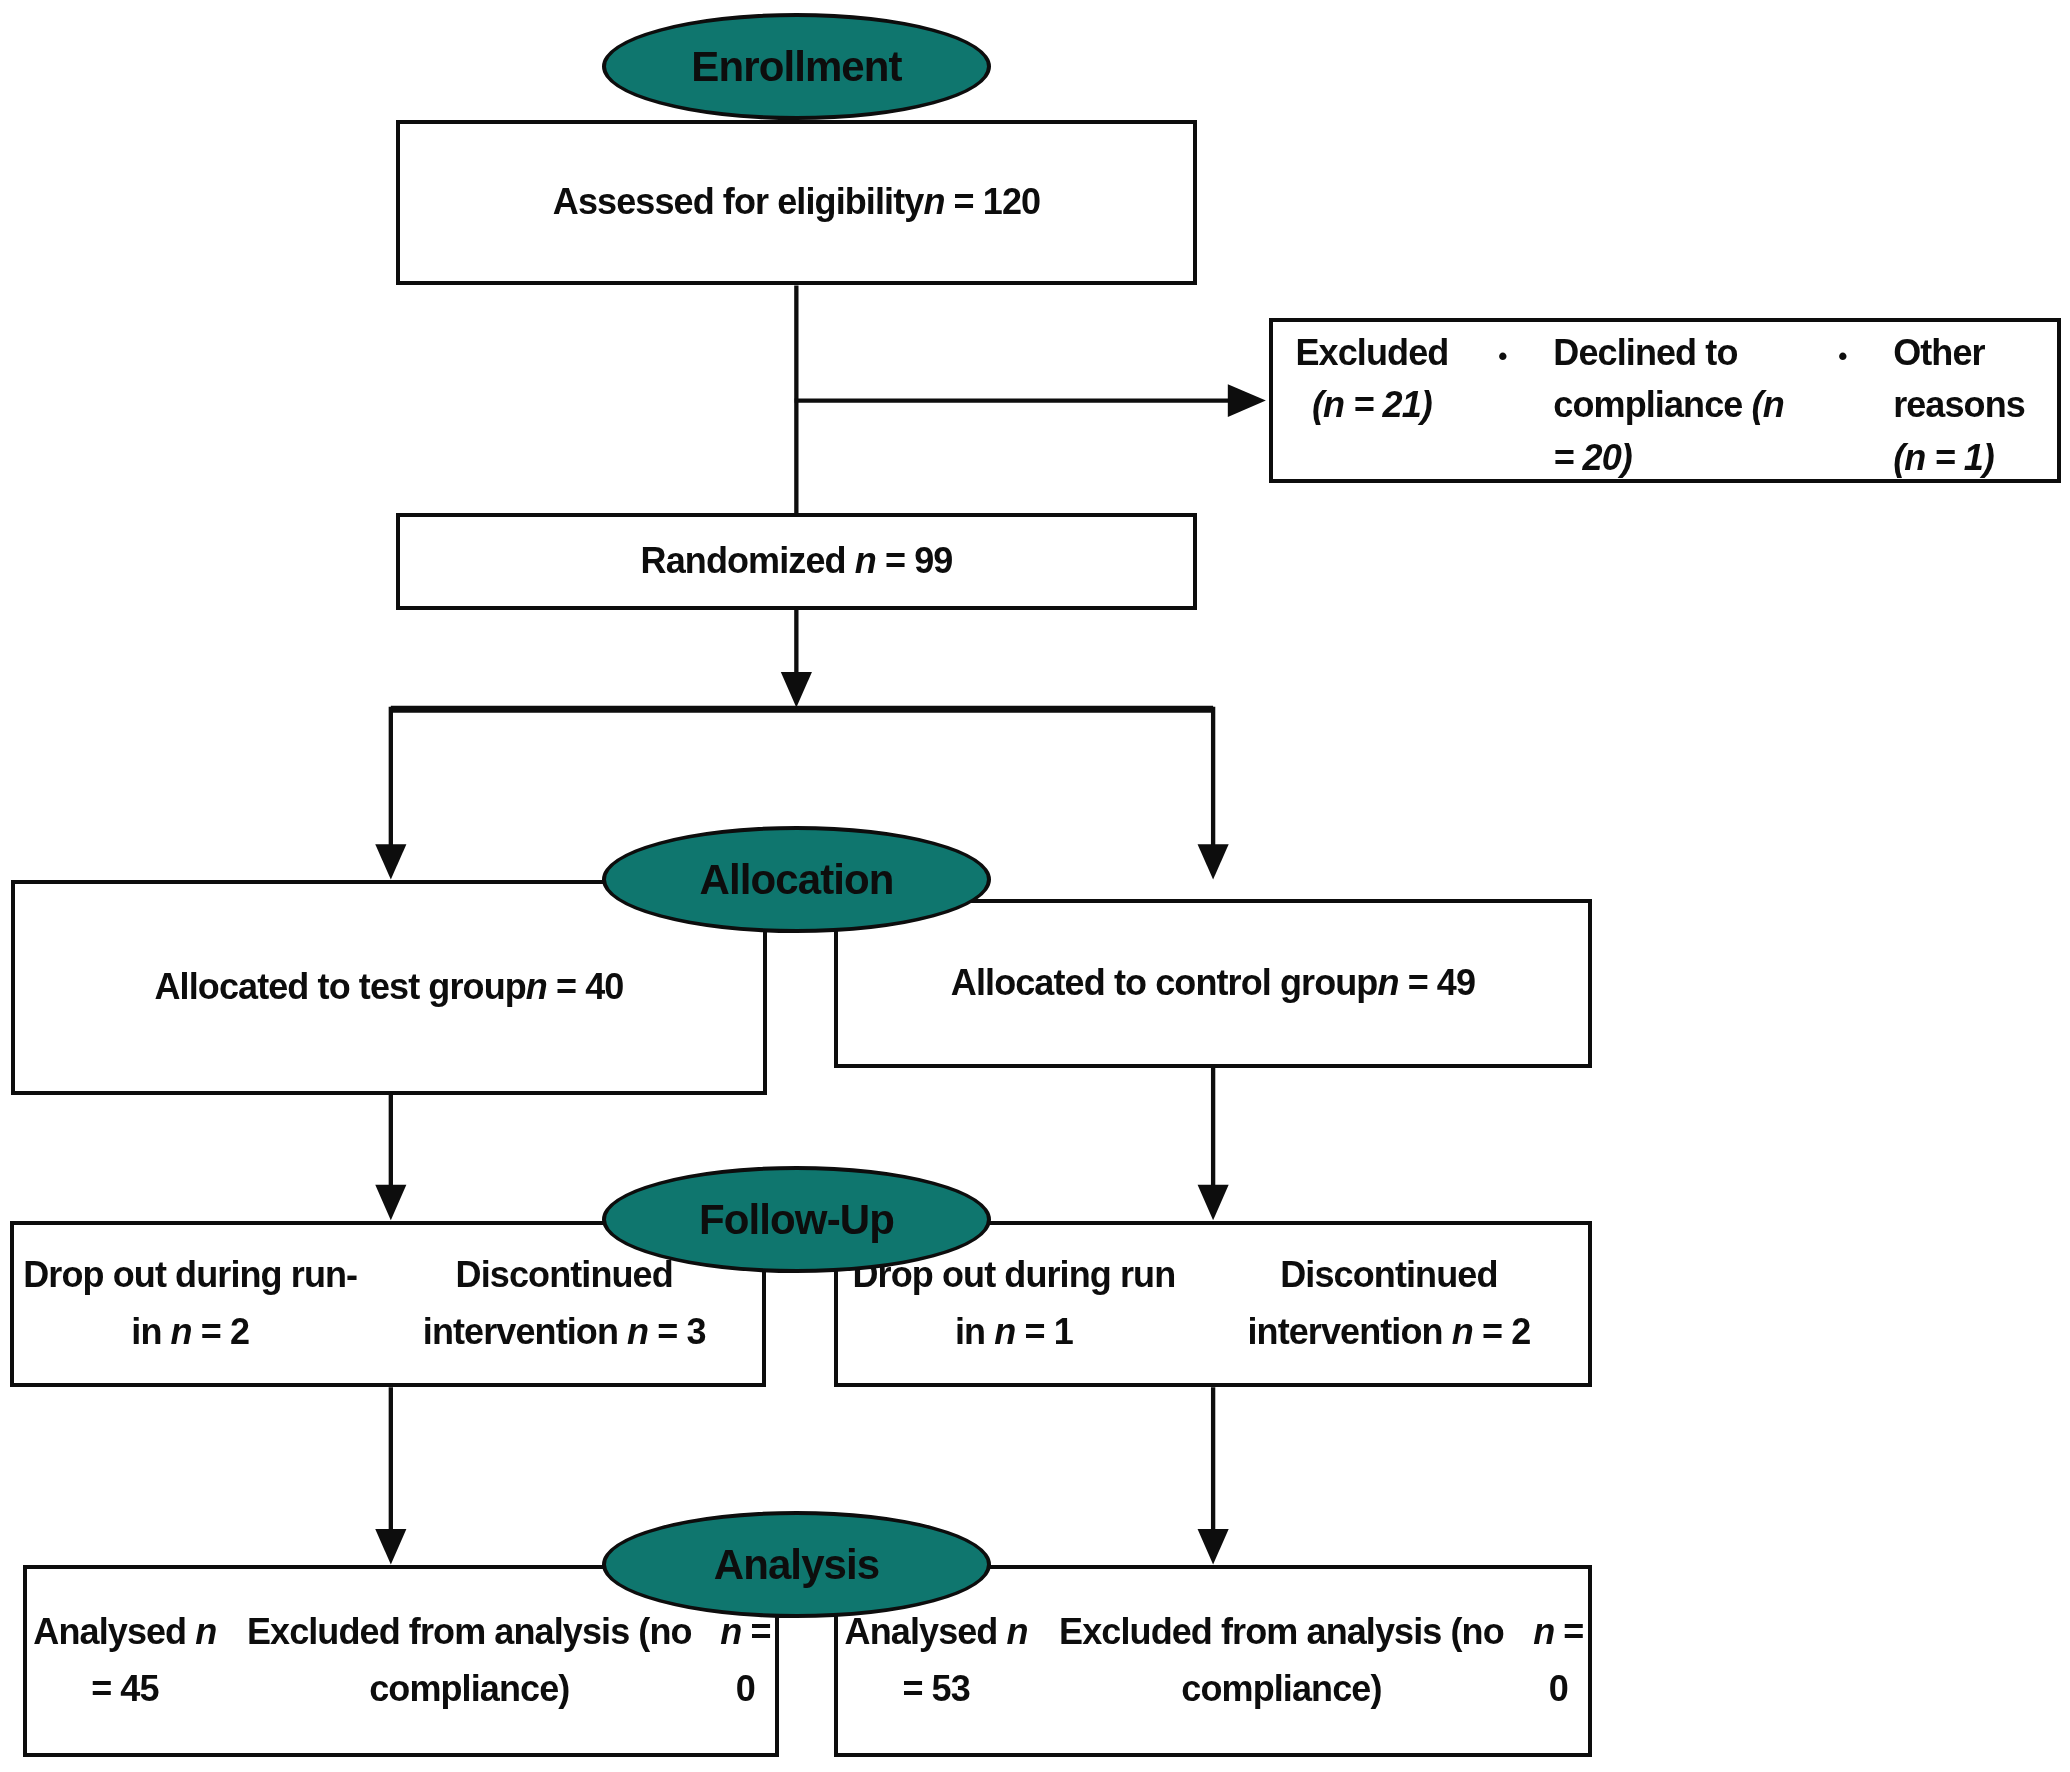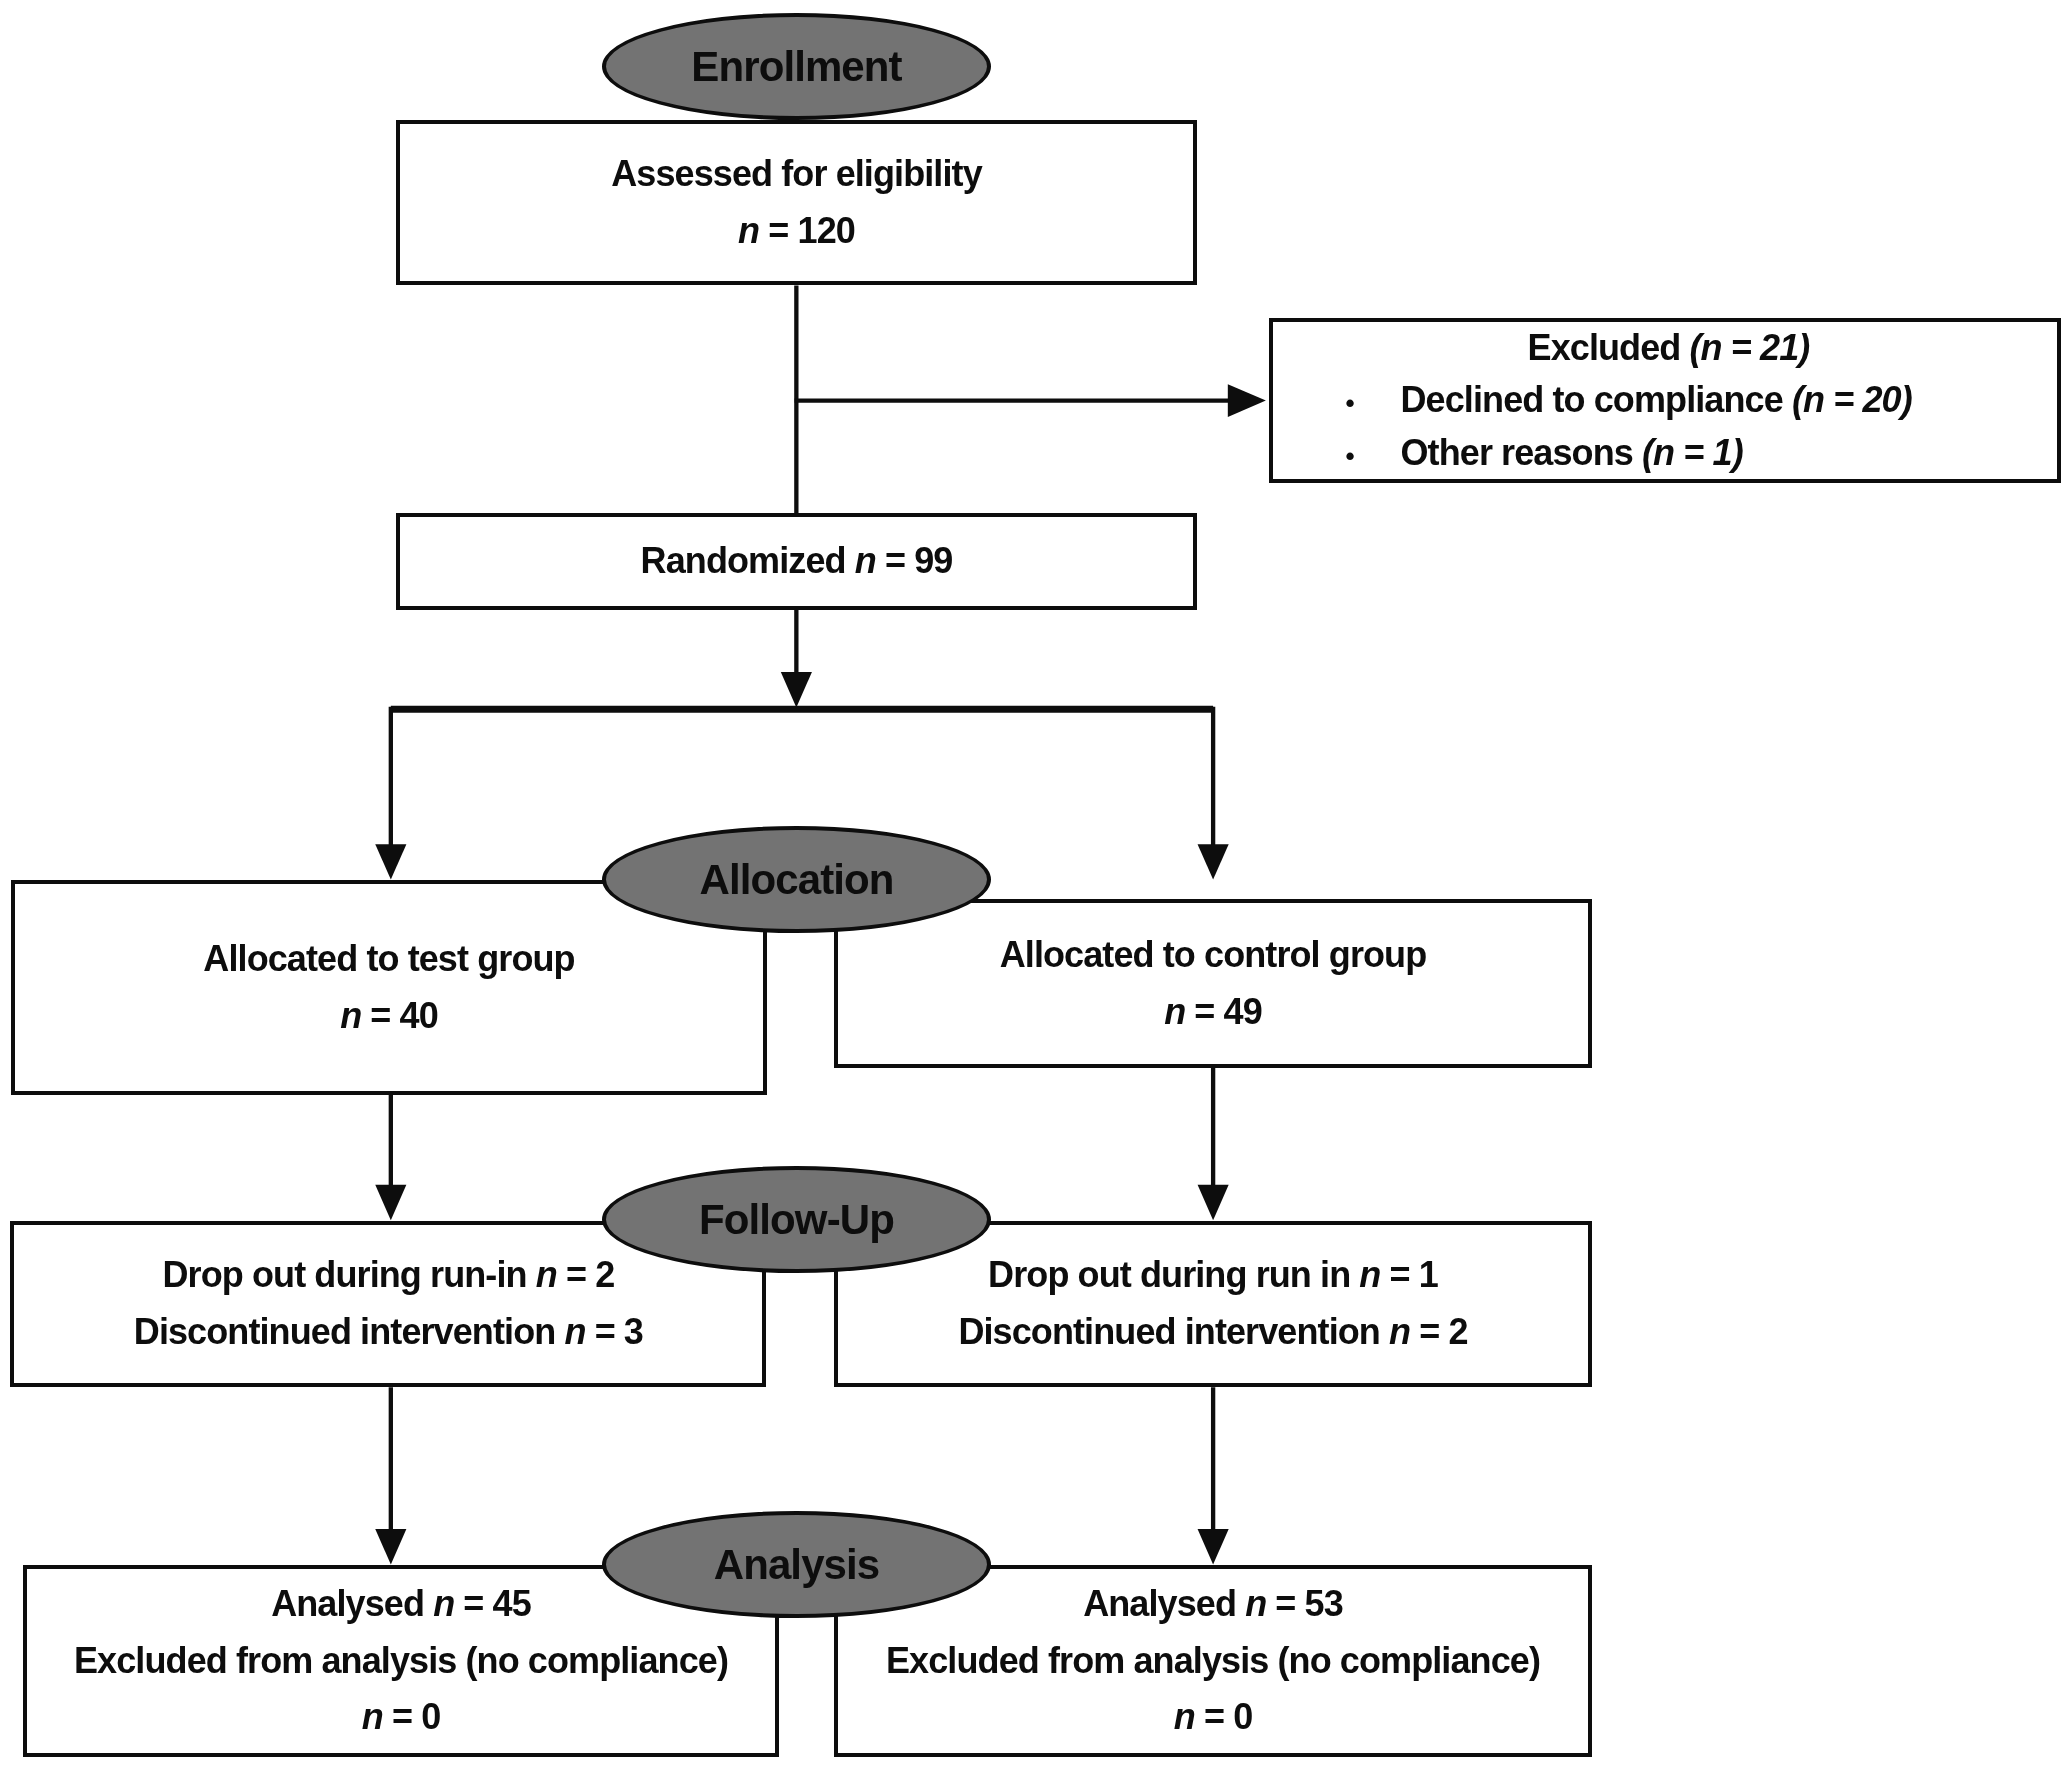--- a/index.html
+++ b/index.html
@@ -9,29 +9,29 @@
     background:#ffffff;
     font-family:"Liberation Sans", sans-serif;
     color:#0d0d0d;
   }
   #wires{position:absolute;left:0;top:0;z-index:1;}
   .box{
     position:absolute;z-index:2;
     box-sizing:border-box;
     background:#ffffff;
     border:4.3px solid #0d0d0d;
-    display:flex;flex-direction:column;justify-content:center;align-items:center;
+    display:flex;flex-direction:row;justify-content:center;align-items:center;
     font-size:36px;font-weight:700;letter-spacing:-0.9px;line-height:1.58;
     text-align:center;
   }
   .stage{
     position:absolute;z-index:3;
     box-sizing:border-box;
     width:389px;height:107px;
-    background:#737373;
+    background:#0f766e;
     border:4.3px solid #0d0d0d;
     border-radius:50%;
     display:flex;justify-content:center;align-items:center;
     font-size:42px;font-weight:700;letter-spacing:-0.9px;
   }
   .n{font-style:italic;}
   
   .b-assessed {left:396px; top:120px;  width:801px; height:165px;}
   .b-excluded {left:1269px;top:318px;  width:792px; height:165px;
                align-items:stretch;line-height:1.45;padding:5.2px 15.6px 5.2px 22.5px;}

